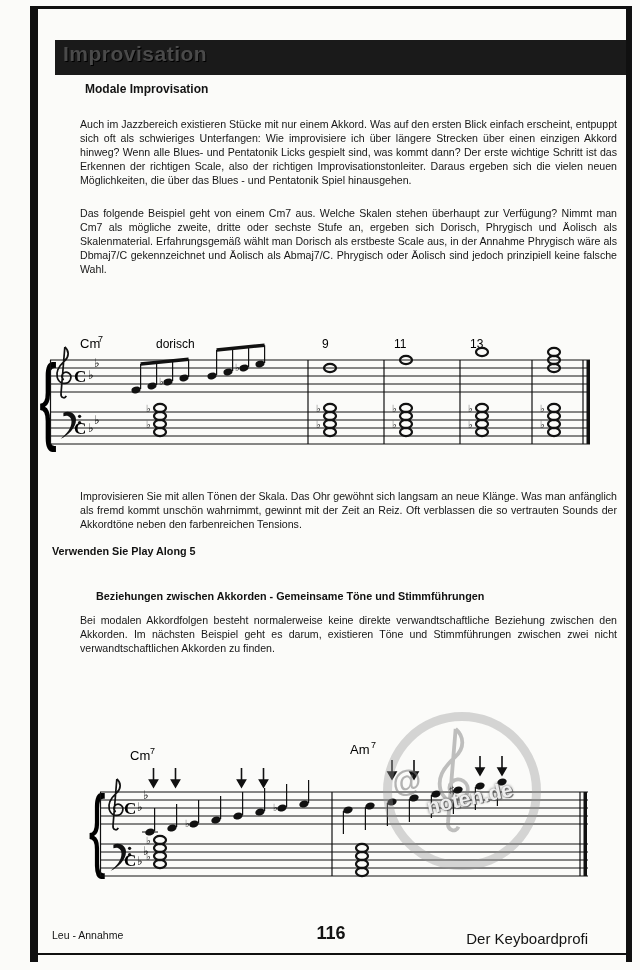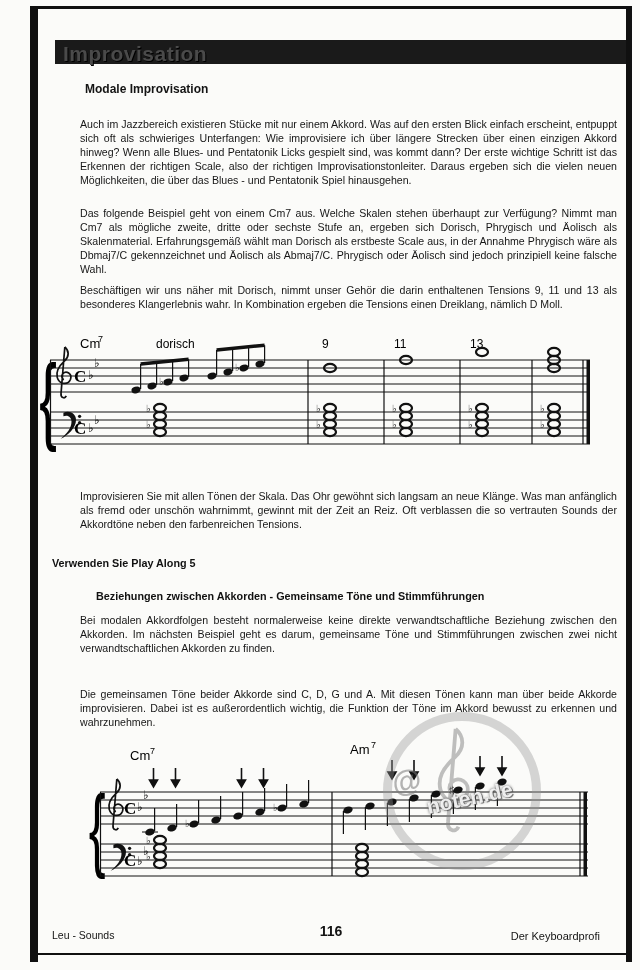--- a/index.html
+++ b/index.html
@@ -1,30 +1,30 @@
 <!DOCTYPE html>
 <html><head>
 <meta charset="utf-8">
 <style>
   html,body{margin:0;padding:0;background:#ffffff;}
   .page{position:relative;width:640px;height:970px;background:#fbfbf9;overflow:hidden;
         font-family:"Liberation Sans", sans-serif;color:#141414;}
   .frame{position:absolute;background:#101010;}
-  .headerbar{position:absolute;left:55px;top:40px;width:571px;height:24px;background:#1a1a1a;}
+  .headerbar{position:absolute;left:55px;top:40px;width:571px;height:35px;background:#1a1a1a;}
   .headerbar .title{font-size:21px;font-weight:bold;color:#4a4a4a;line-height:27px;
         padding-left:8px;letter-spacing:.5px;text-shadow:1px 1px 0 #000;}
   .subhead{position:absolute;left:55px;font-size:12px;font-weight:bold;padding-left:30px;}
   .para{position:absolute;left:52px;width:537px;font-size:10.6px;line-height:13.9px;
         text-align:justify;color:#161616;margin-left:28px;}
   .para-bold{position:absolute;left:52px;width:537px;font-size:10.8px;font-weight:bold;color:#111;}
   .notation{position:absolute;}
   .footer-left{position:absolute;left:52px;top:929px;font-size:10.5px;}
-  .footer-right{position:absolute;right:40px;top:930px;font-size:11px;}
+  .footer-right{position:absolute;right:52px;top:930px;font-size:15px;}
   .footer-page{position:absolute;left:36px;right:14px;top:923px;text-align:center;
-        font-size:14px;font-weight:bold;}
+        font-size:18px;font-weight:bold;}
   .watermark{position:absolute;left:383px;top:712px;width:140px;height:140px;
         border:9px solid rgba(150,150,150,.38);border-radius:50%;z-index:5;pointer-events:none;}
   .wm-at{position:absolute;left:392px;top:764px;z-index:6;font-size:30px;font-weight:bold;
         color:rgba(120,120,120,.55);transform:rotate(-10deg);pointer-events:none;}
   .wm-text{position:absolute;left:426px;top:786px;z-index:6;font-size:21px;font-weight:bold;
         color:rgba(252,252,252,.9);text-shadow:0 0 3px rgba(80,80,80,.95),1px 1px 0 rgba(80,80,80,.7);
         transform:rotate(-12deg);pointer-events:none;}
   svg text{font-family:"Liberation Sans", sans-serif;}
   svg .serif{font-family:"Liberation Serif", serif;}
 </style>
@@ -39,21 +39,20 @@
   <div class="frame" style="left:36px;top:953px;width:590px;height:2px;"></div>
 
   <div class="headerbar">
     <div class="title">Improvisation</div>
   </div>
 
   <div class="subhead" style="top:82px;">Modale Improvisation</div>
 
   <div class="para" style="top:118px;">Auch im Jazzbereich existieren Stücke mit nur einem Akkord. Was auf den ersten Blick einfach erscheint, entpuppt sich oft als schwieriges Unterfangen: Wie improvisiere ich über längere Strecken über einen einzigen Akkord hinweg? Wenn alle Blues- und Pentatonik Licks gespielt sind, was kommt dann? Der erste wichtige Schritt ist das Erkennen der richtigen Scale, also der richtigen Improvisationstonleiter. Daraus ergeben sich die vielen neuen Möglichkeiten, die über das Blues - und Pentatonik Spiel hinausgehen.</div>
   <div class="para" style="top:207px;">Das folgende Beispiel geht von einem Cm7 aus. Welche Skalen stehen überhaupt zur Verfügung? Nimmt man Cm7 als mögliche zweite, dritte oder sechste Stufe an, ergeben sich Dorisch, Phrygisch und Äolisch als Skalenmaterial. Erfahrungsgemäß wählt man Dorisch als erstbeste Scale aus, in der Annahme Phrygisch wäre als Dbmaj7/C gekennzeichnet und Äolisch als Abmaj7/C. Phrygisch oder Äolisch sind jedoch prinzipiell keine falsche Wahl.</div>
-  <div class="para" style="top:284px;">Beschäftigen wir uns näher mit Dorisch, nimmt unser Gehör die darin enthaltenen Tensions 9, 11 und 13 als besonderes Klangerlebnis wahr. In Kombination ergeben die Tensions einen Dreiklang, nämlich D Moll.</div>
 
   <div class="notation" style="left:36px;top:332px;width:556px;height:148px;">
     <svg width="556" height="148" viewBox="0 0 556 148">
 
       <text x="44" y="16" font-size="13">Cm</text>
       <text x="62" y="10" font-size="9">7</text>
       <text x="120" y="16" font-size="12">dorisch</text>
       <text x="286" y="16" font-size="12">9</text>
       <text x="358" y="16" font-size="12">11</text>
       <text x="434" y="16" font-size="12">13</text>
@@ -176,25 +175,24 @@
         <text x="356" y="96" font-size="10">♭</text>
         <text x="356" y="80" font-size="10">♭</text>
         <text x="432" y="96" font-size="10">♭</text>
         <text x="432" y="80" font-size="10">♭</text>
         <text x="504" y="96" font-size="10">♭</text>
         <text x="504" y="80" font-size="10">♭</text>
       </g>
     </svg>
   </div>
 
-  <div class="para" style="top:490px;">Improvisieren Sie mit allen Tönen der Skala. Das Ohr gewöhnt sich langsam an neue Klänge. Was man anfänglich als fremd oder unschön wahrnimmt, gewinnt mit der Zeit an Reiz. Oft verblassen die so vertrauten Sounds der Akkordtöne neben den farbenreichen Tensions.</div>
-  <div class="para-bold" style="top:557px;">Verwenden Sie Play Along 5</div>
+  <div class="para" style="top:490px;">Improvisieren Sie mit allen Tönen der Skala. Das Ohr gewöhnt sich langsam an neue Klänge. Was man anfänglich als fremd kommt unschön wahrnimmt, gewinnt mit der Zeit an Reiz. Oft verblassen die so vertrauten Sounds der Akkordtöne neben den farbenreichen Tensions.</div>
+  <div class="para-bold" style="top:545px;">Verwenden Sie Play Along 5</div>
   <div class="para-bold" style="top:590px;margin-left:44px;">Beziehungen zwischen Akkorden - Gemeinsame Töne und Stimmführungen</div>
-  <div class="para" style="top:614px;">Bei modalen Akkordfolgen besteht normalerweise keine direkte verwandtschaftliche Beziehung zwischen den Akkorden. Im nächsten Beispiel geht es darum, gemeinsame Töne und Stimmführungen zwischen zwei nicht verwandtschaftlichen Akkorden zu finden.</div>
-  <div class="para" style="top:688px;">Die gemeinsamen Töne beider Akkorde sind C, D, G und A. Mit diesen Tönen kann man über beide Akkorde improvisieren. Dabei ist es außerordentlich wichtig, die Funktion der Töne im Akkord bewusst zu erkennen und wahrzunehmen.</div>
+  <div class="para" style="top:614px;">Bei modalen Akkordfolgen besteht normalerweise keine direkte verwandtschaftliche Beziehung zwischen den Akkorden. Im nächsten Beispiel geht es darum, existieren Töne und Stimmführungen zwischen zwei nicht verwandtschaftlichen Akkorden zu finden.</div>
 
   <div class="notation" style="left:80px;top:738px;width:512px;height:170px;z-index:1;">
     <svg width="512" height="170" viewBox="0 0 512 170">
 
       <text x="50" y="22" font-size="13">Cm</text>
       <text x="70" y="16" font-size="9">7</text>
       <text x="270" y="16" font-size="13">Am</text>
       <text x="291" y="10" font-size="9">7</text>
 
       <g transform="scale(0.55 1)">
@@ -341,17 +339,17 @@
   </div>
 
   <div class="watermark">
     <svg width="122" height="122" viewBox="0 0 122 122">
       <path d="M13.5 1 C18 5 18.5 11 13 16 C6.5 22 4 27 5.5 33 C7.5 40.5 17 41.5 19.5 35 C21.5 29 15 25.5 11.5 29 C9.5 31 10 34.5 12.5 35.5 M13.5 1 L9.5 50 C9 54.5 13.5 56 15 52.5" transform="translate(38,6) scale(1.9)" stroke="rgba(130,130,130,0.5)" stroke-width="2" fill="none"></path>
     </svg>
   </div>
   <div class="wm-at">@</div>
   <div class="wm-text">noten.de</div>
 
-  <div class="footer-left">Leu - Sounds</div>
+  <div class="footer-left">Leu - Annahme</div>
   <div class="footer-page">116</div>
   <div class="footer-right">Der Keyboardprofi</div>
 
 </div>
 
 </body></html>

